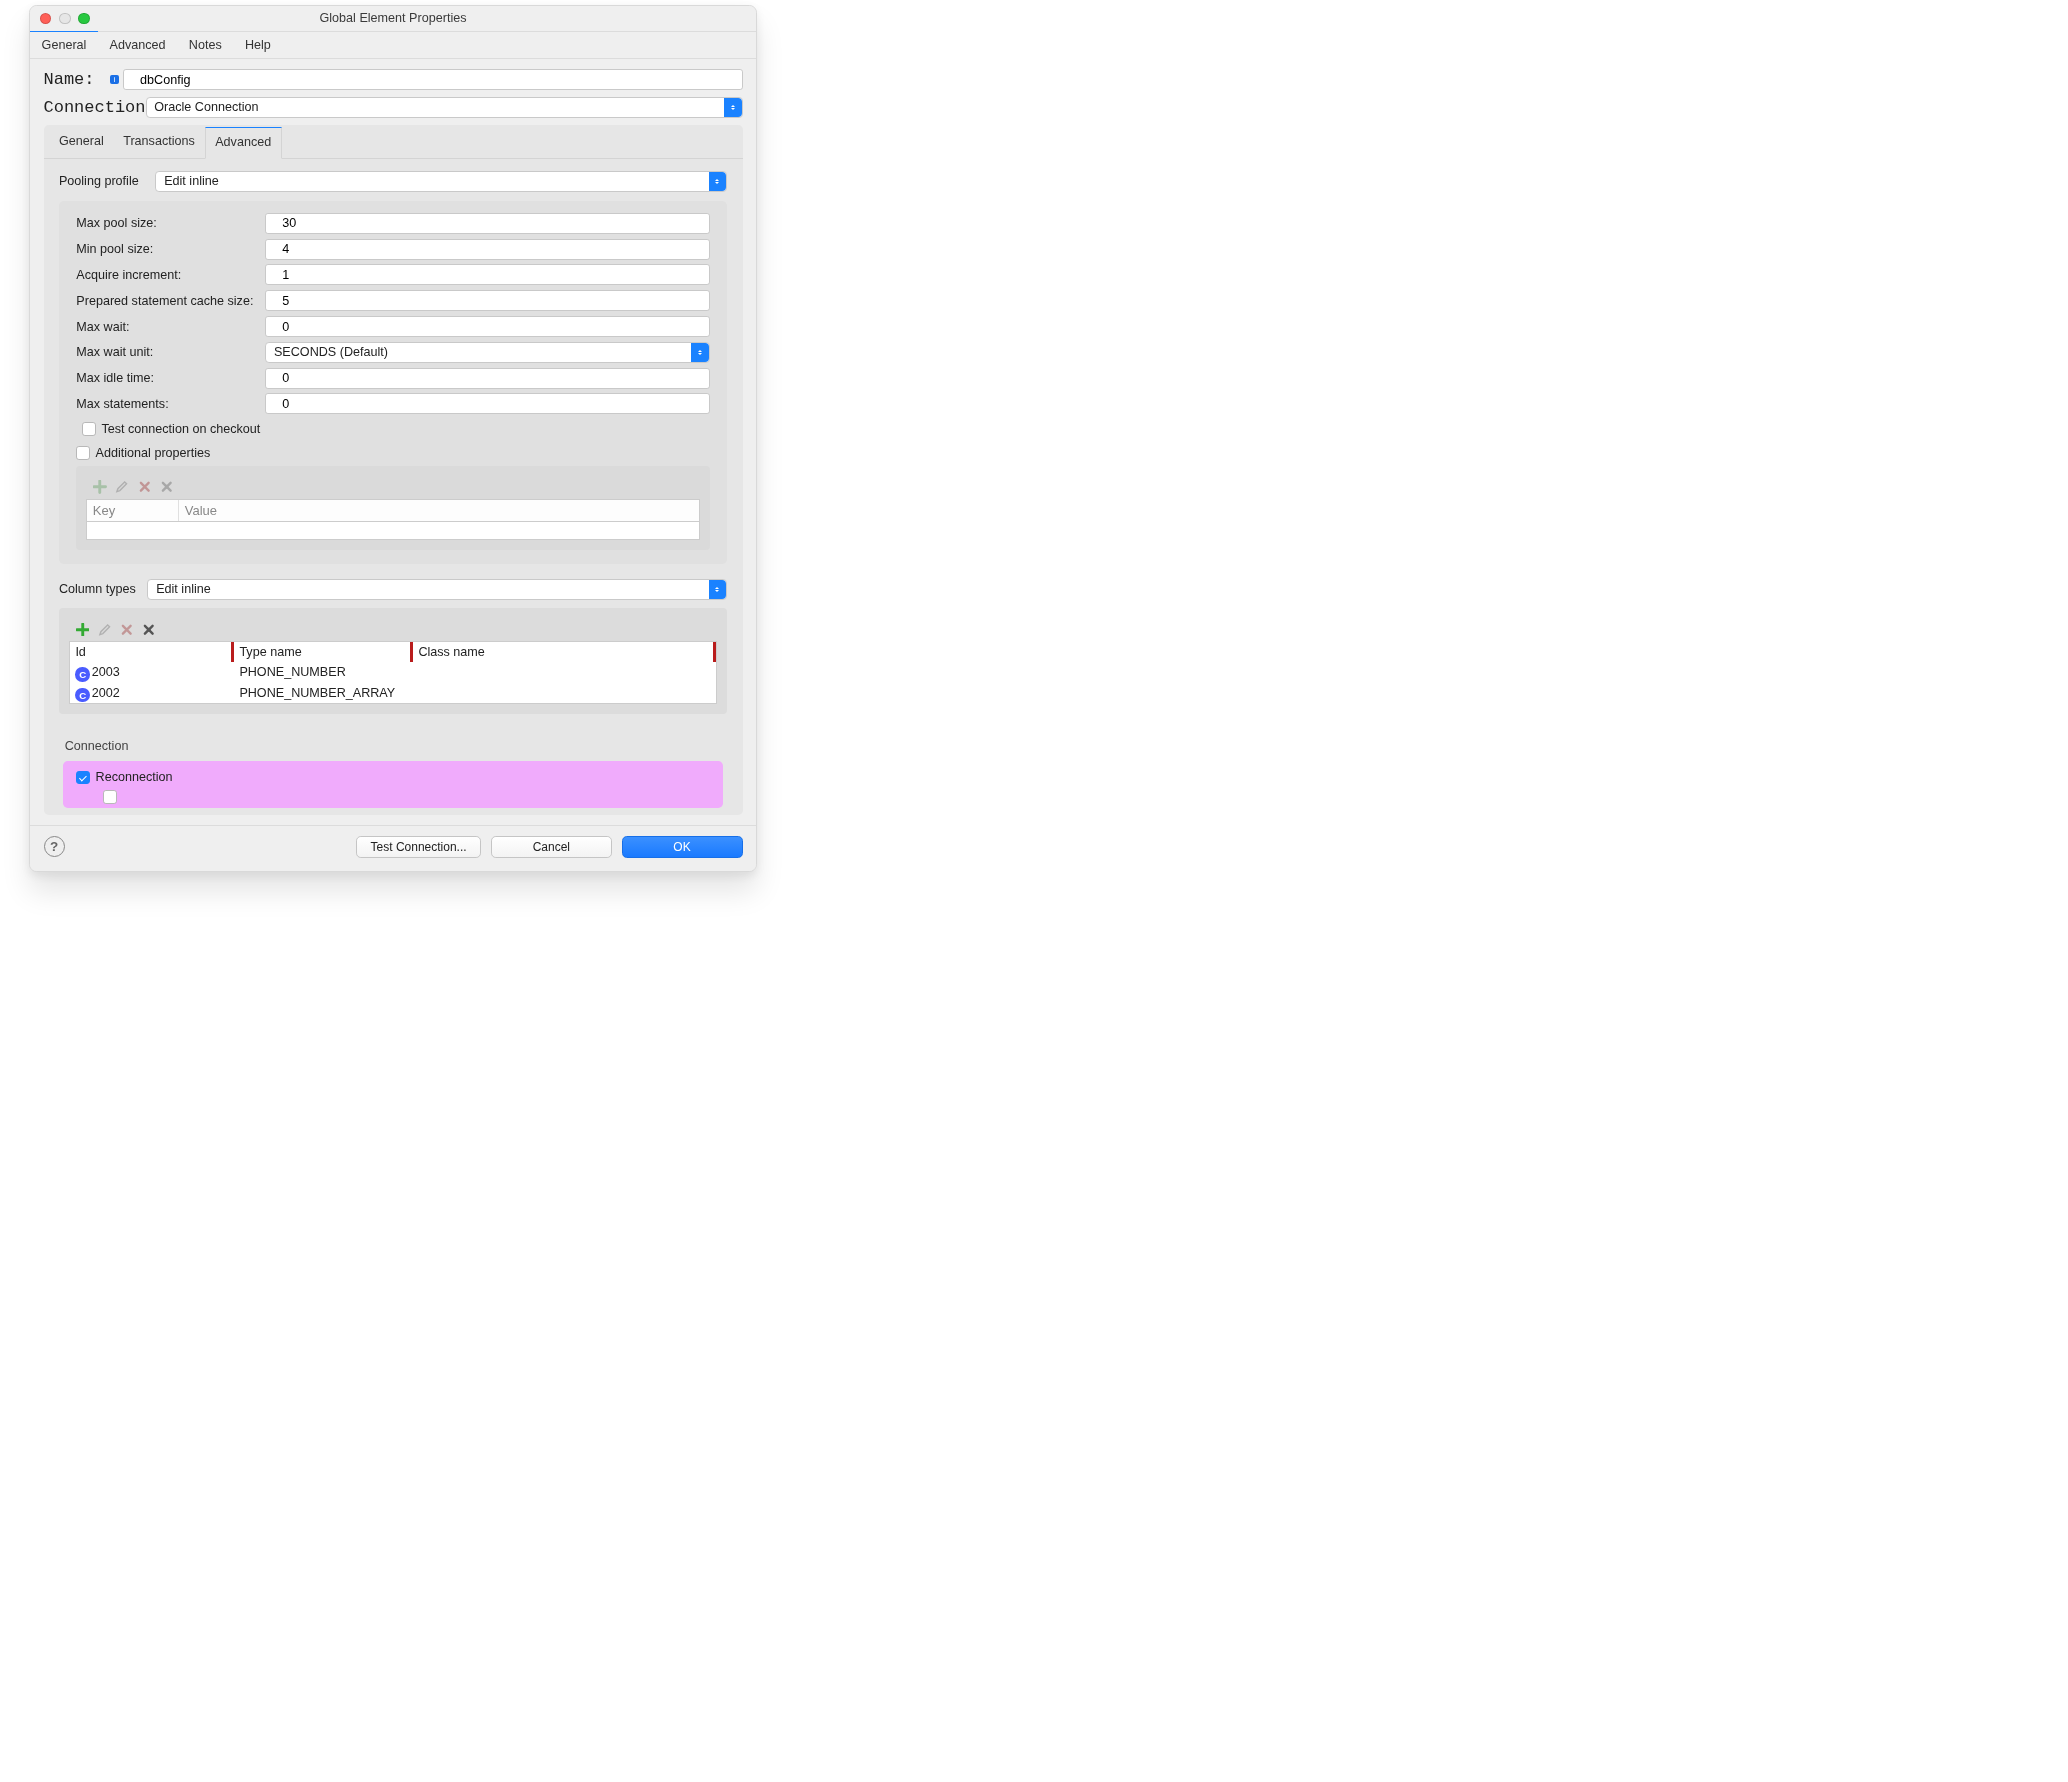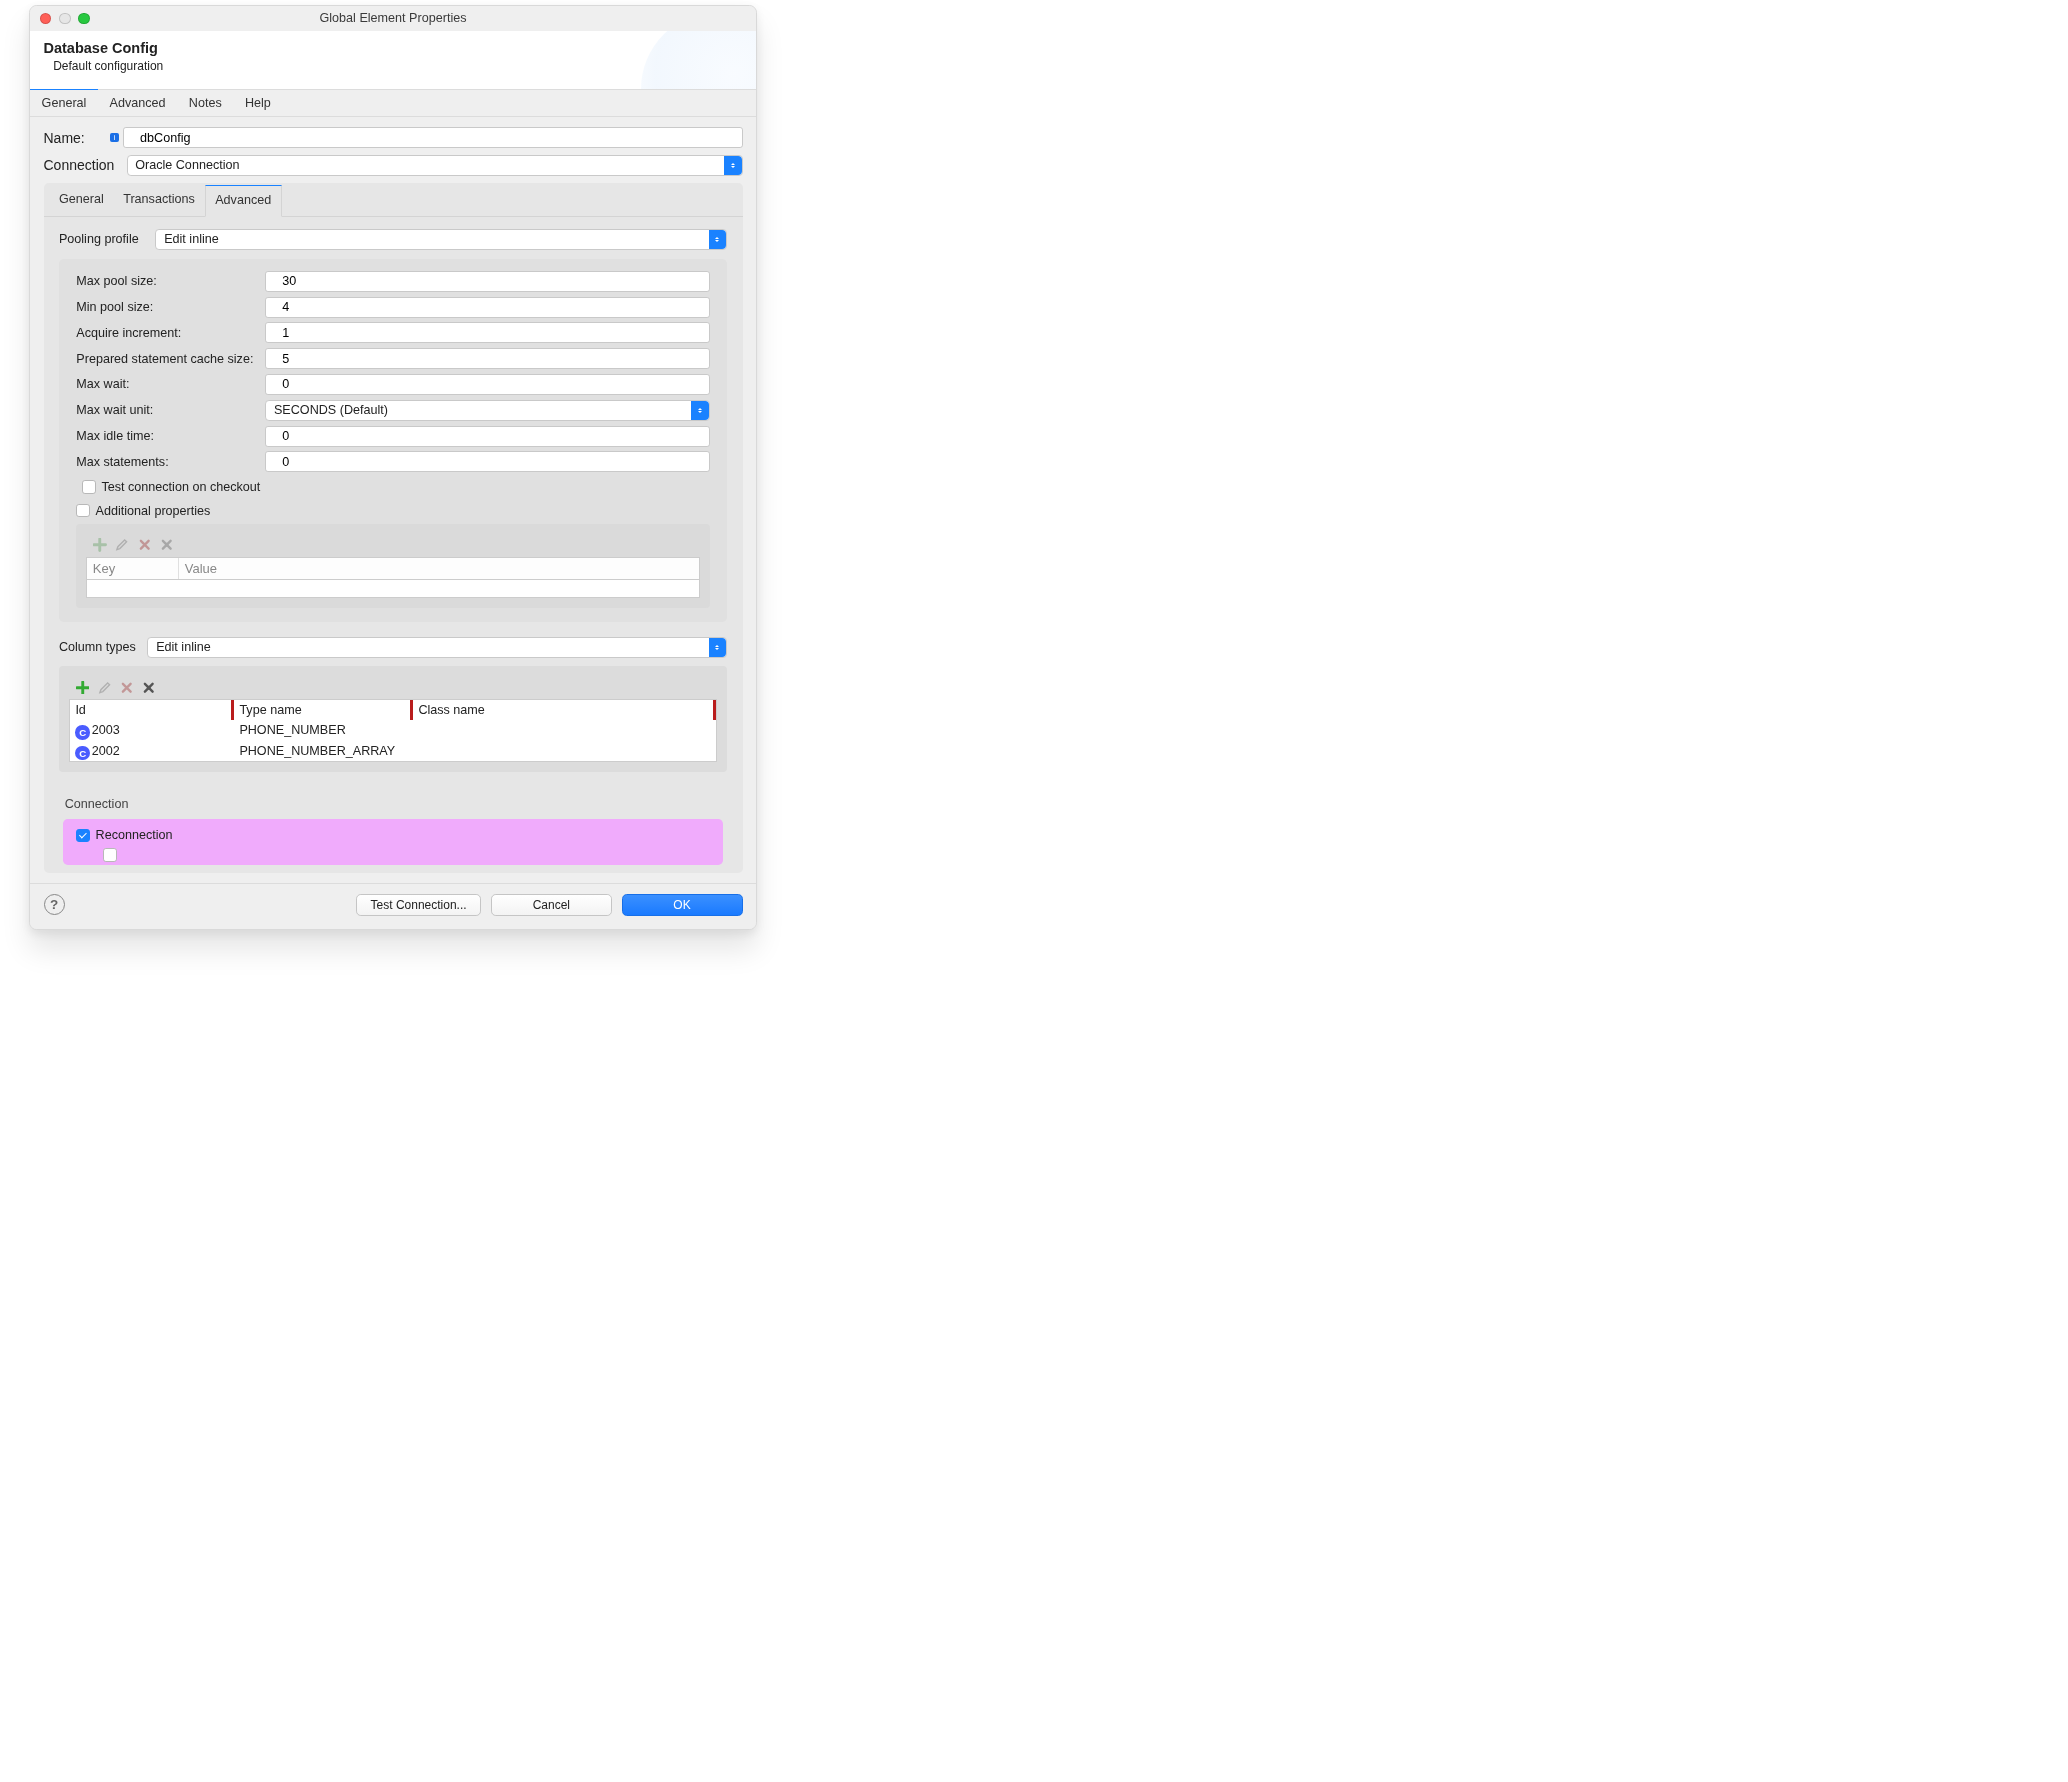--- a/index.html
+++ b/index.html
@@ -92,21 +92,22 @@
     background: #efefef;
     padding: 9.7px 13.5px 0 13.5px;
   }
   .row {
     display: flex;
     align-items: center;
     margin-bottom: 6.8px;
   }
   .row .lbl {
     min-width: 66px;
-    font-size: 14px;
+    font-size: 17px;
+    font-family: Liberation Mono, monospace;
   }
   input.tx, .tx {
     flex: 1;
     height: 21px;
     border: 1px solid #c9c9c9;
     border-radius: 2.9px;
     background: #fff;
     padding: 0 16px;
     font-size: 12.6px;
     font-family: inherit;
@@ -360,25 +361,20 @@
 
   <div class="titlebar">
     <div class="traffic">
       <div class="dot red"></div>
       <div class="dot gray"></div>
       <div class="dot green"></div>
     </div>
     <div class="title-center">Global Element Properties</div>
   </div>
 
-  <div class="header">
-    <div class="corner-arc"></div>
-    <h2>Database Config</h2>
-    <div class="sub">Default configuration</div>
-  </div>
 
   <div class="tabs-outer">
     <div class="tab active">General</div>
     <div class="tab">Advanced</div>
     <div class="tab">Notes</div>
     <div class="tab">Help</div>
   </div>
 
   <div class="body">
 

